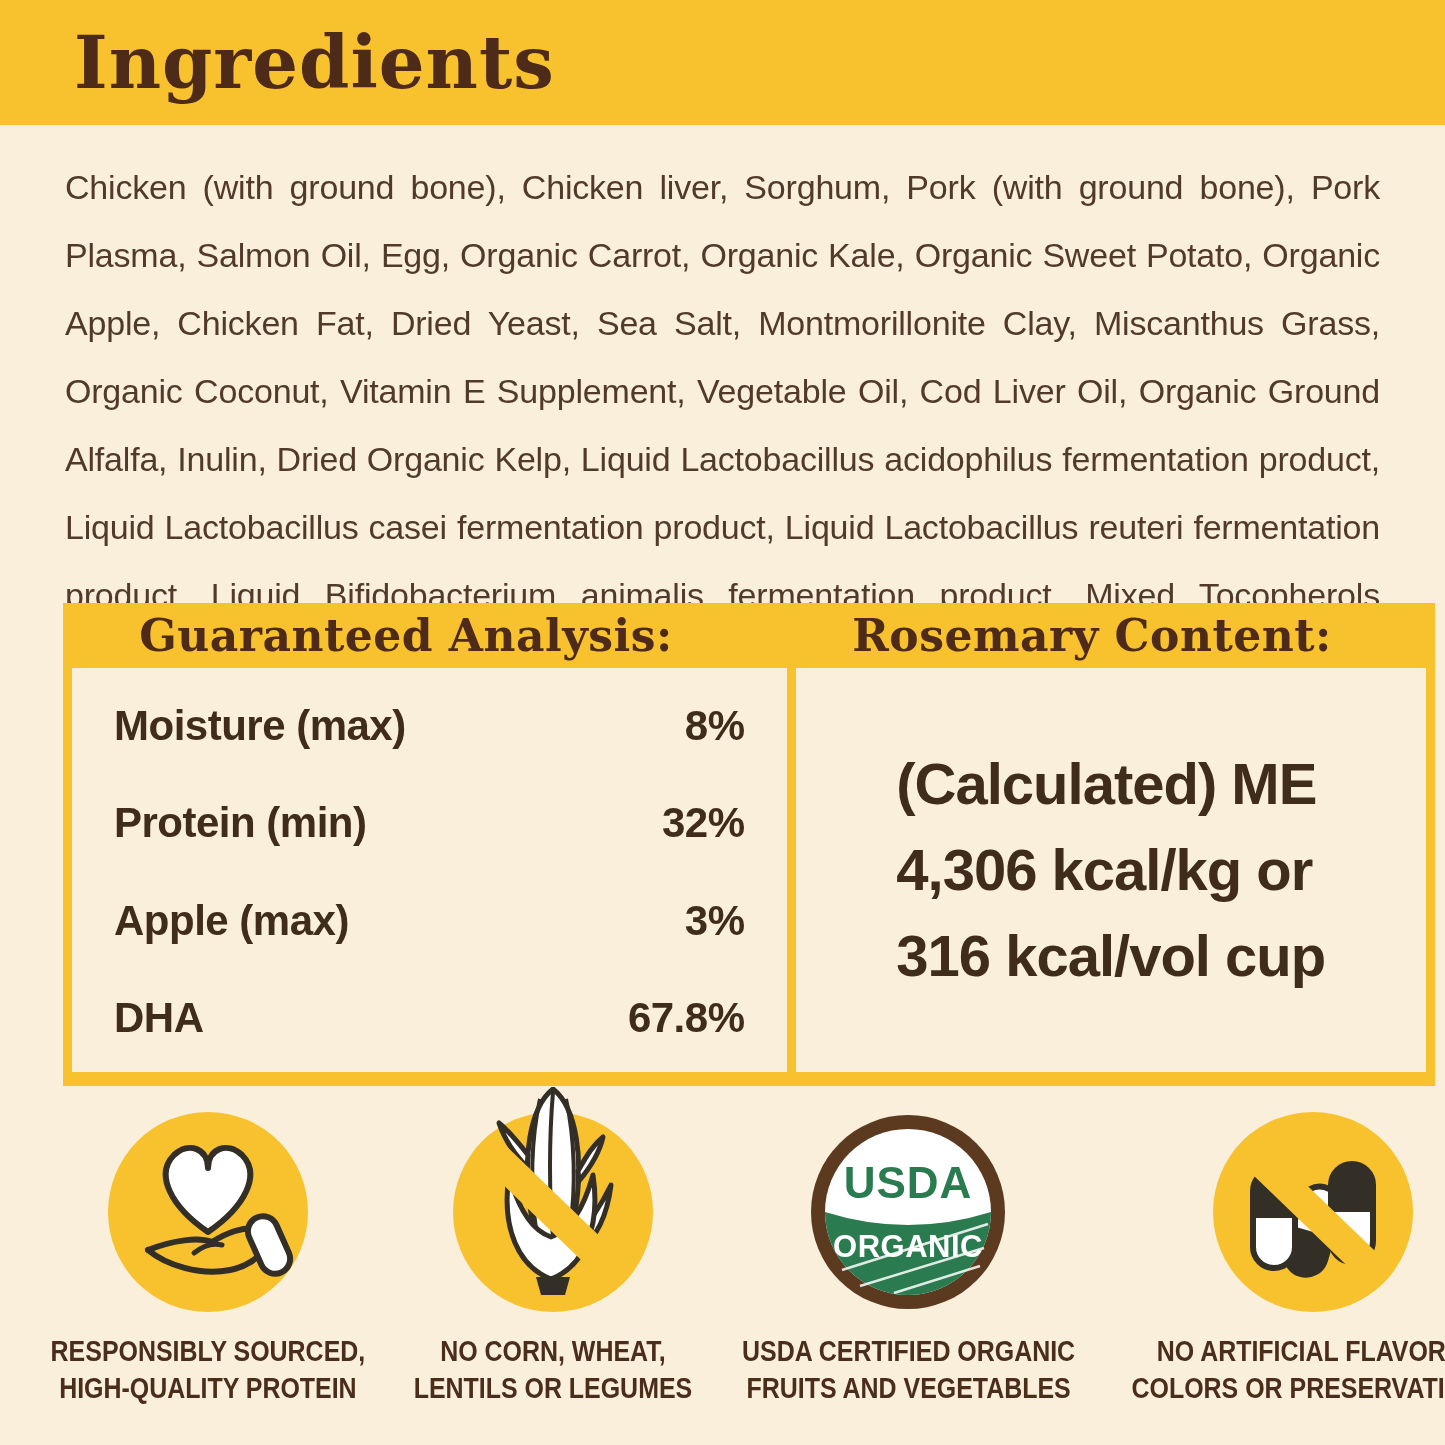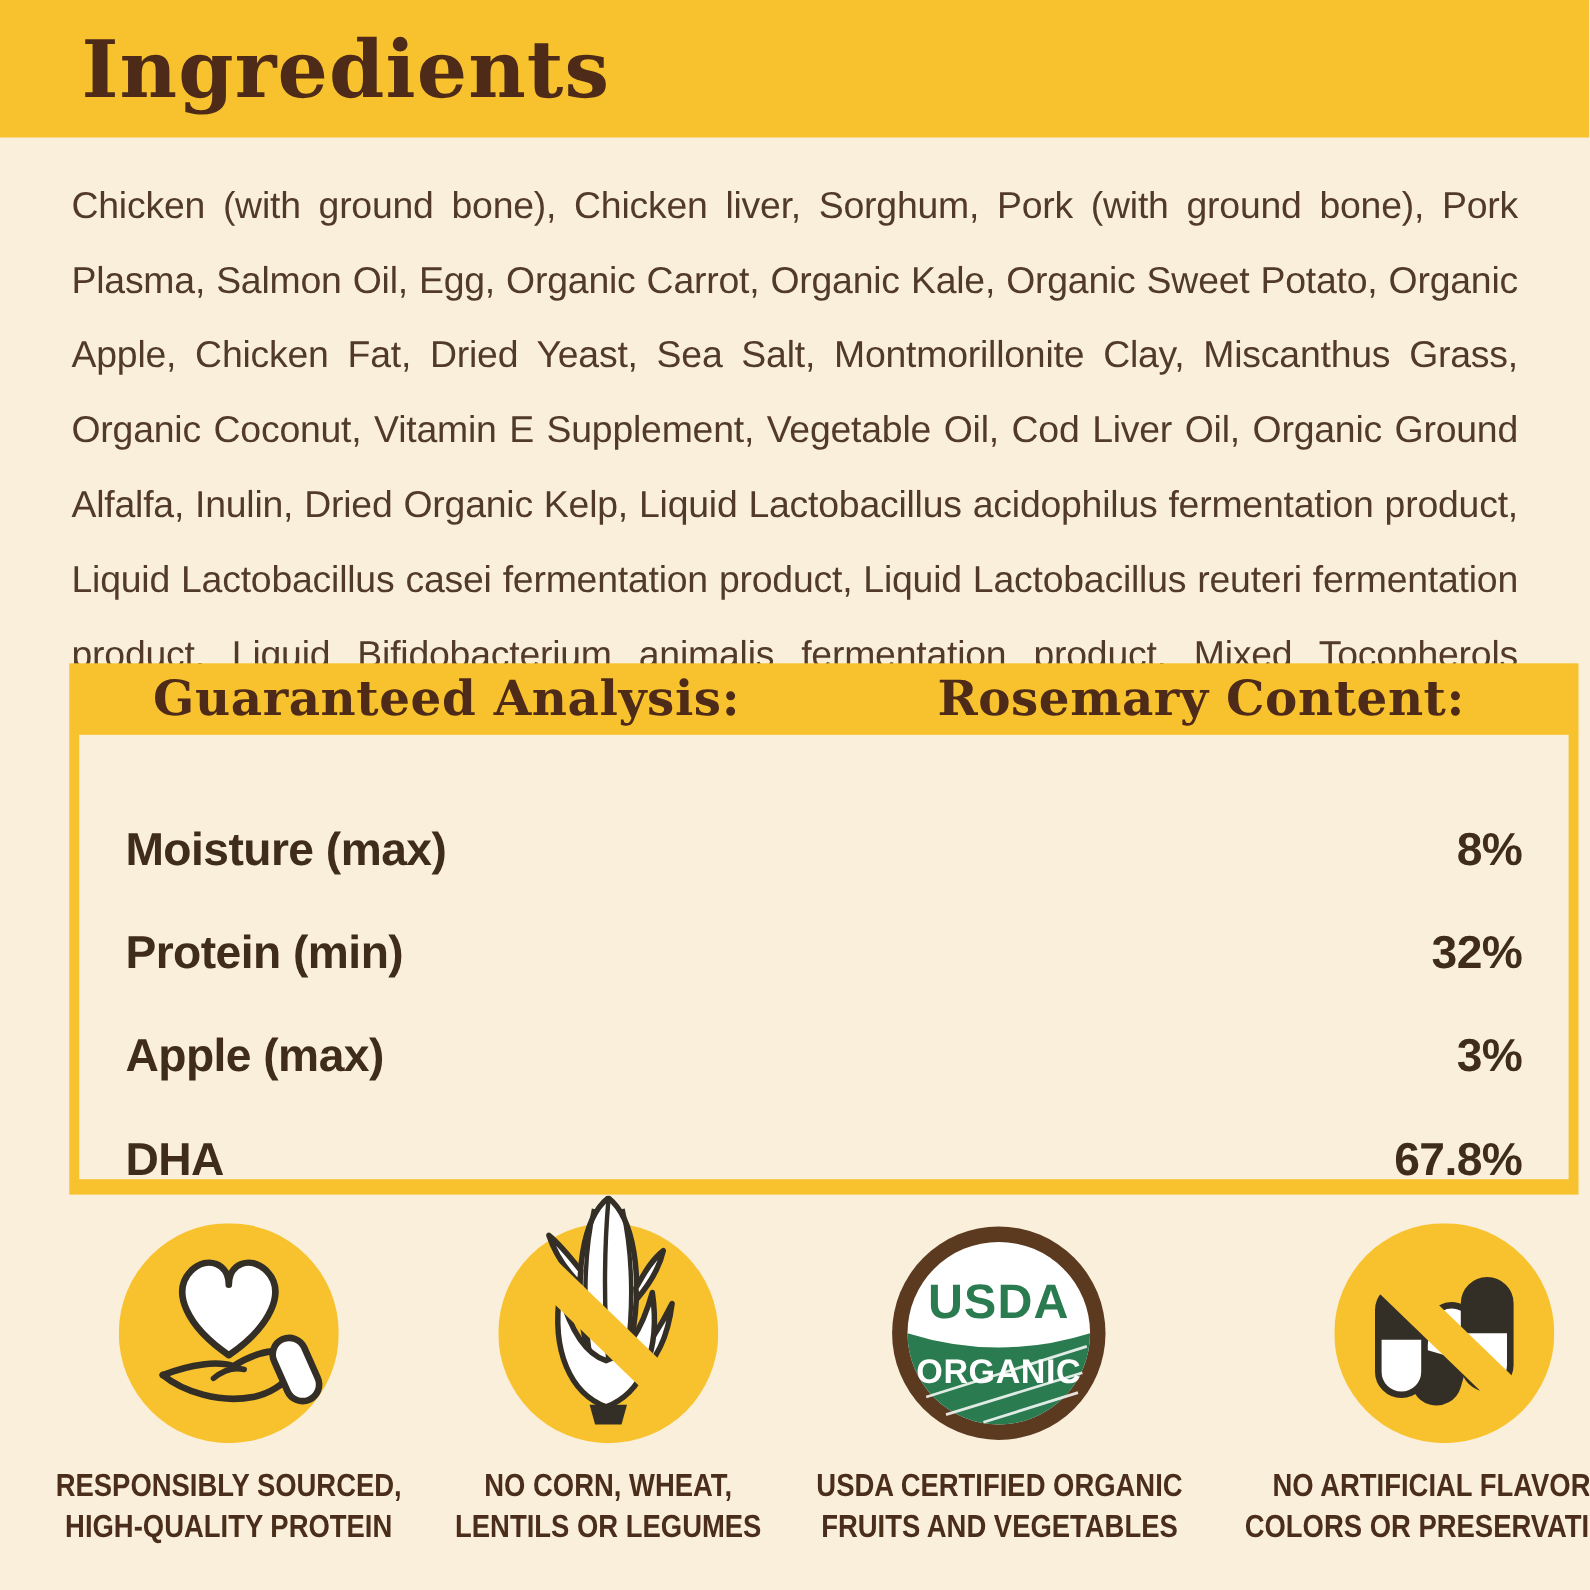--- a/index.html
+++ b/index.html
@@ -38,21 +38,21 @@
     font-size:44px; color:#4E2A18; letter-spacing:0.5px;
   }
   .ga-panels { display:flex; gap:9px; height:100%; }
   .panel { flex:1; background:#F9EFDA; box-sizing:border-box; }
   .ga-table {
     padding:34px 42px 30px 42px;
     display:flex; flex-direction:column; justify-content:space-between;
   }
   .ga-row {
     display:flex; justify-content:space-between; align-items:baseline;
-    font-size:42px; font-weight:700; color:#3F2C1B; letter-spacing:-0.5px;margin-top:46px;
+    font-size:42px; font-weight:700; color:#3F2C1B; letter-spacing:-0.5px;
   }
   .cal-panel { display:flex; align-items:center; justify-content:center; }
   .cal-lines {
     font-size:58px; font-weight:700; line-height:86px;
     color:#3F2C1B; letter-spacing:-1px; text-align:left;
   }
   
   .badges {
     position:absolute; top:1112px; left:0; width:1445px;
     display:flex; padding:0 25px; box-sizing:border-box;
@@ -95,20 +95,27 @@
           <span>Protein (min)</span>
           <span>32%</span>
         </div>
         <div class="ga-row">
           <span>Apple (max)</span>
           <span>3%</span>
         </div>
         <div class="ga-row">
           <span>DHA</span>
           <span>67.8%</span>
+        </div>
+      </div>
+      <div class="panel cal-panel">
+        <div class="cal-lines">
+          <div>(Calculated) ME</div>
+          <div>4,306 kcal/kg or</div>
+          <div>316 kcal/vol cup</div>
         </div>
       </div>
     </div>
   </section>
 
   <section class="badges">
 
     <figure class="badge">
       <svg width="200" height="200" viewBox="0 0 200 200">
         <circle cx="100" cy="100" r="100" fill="#F8C22E"></circle>

